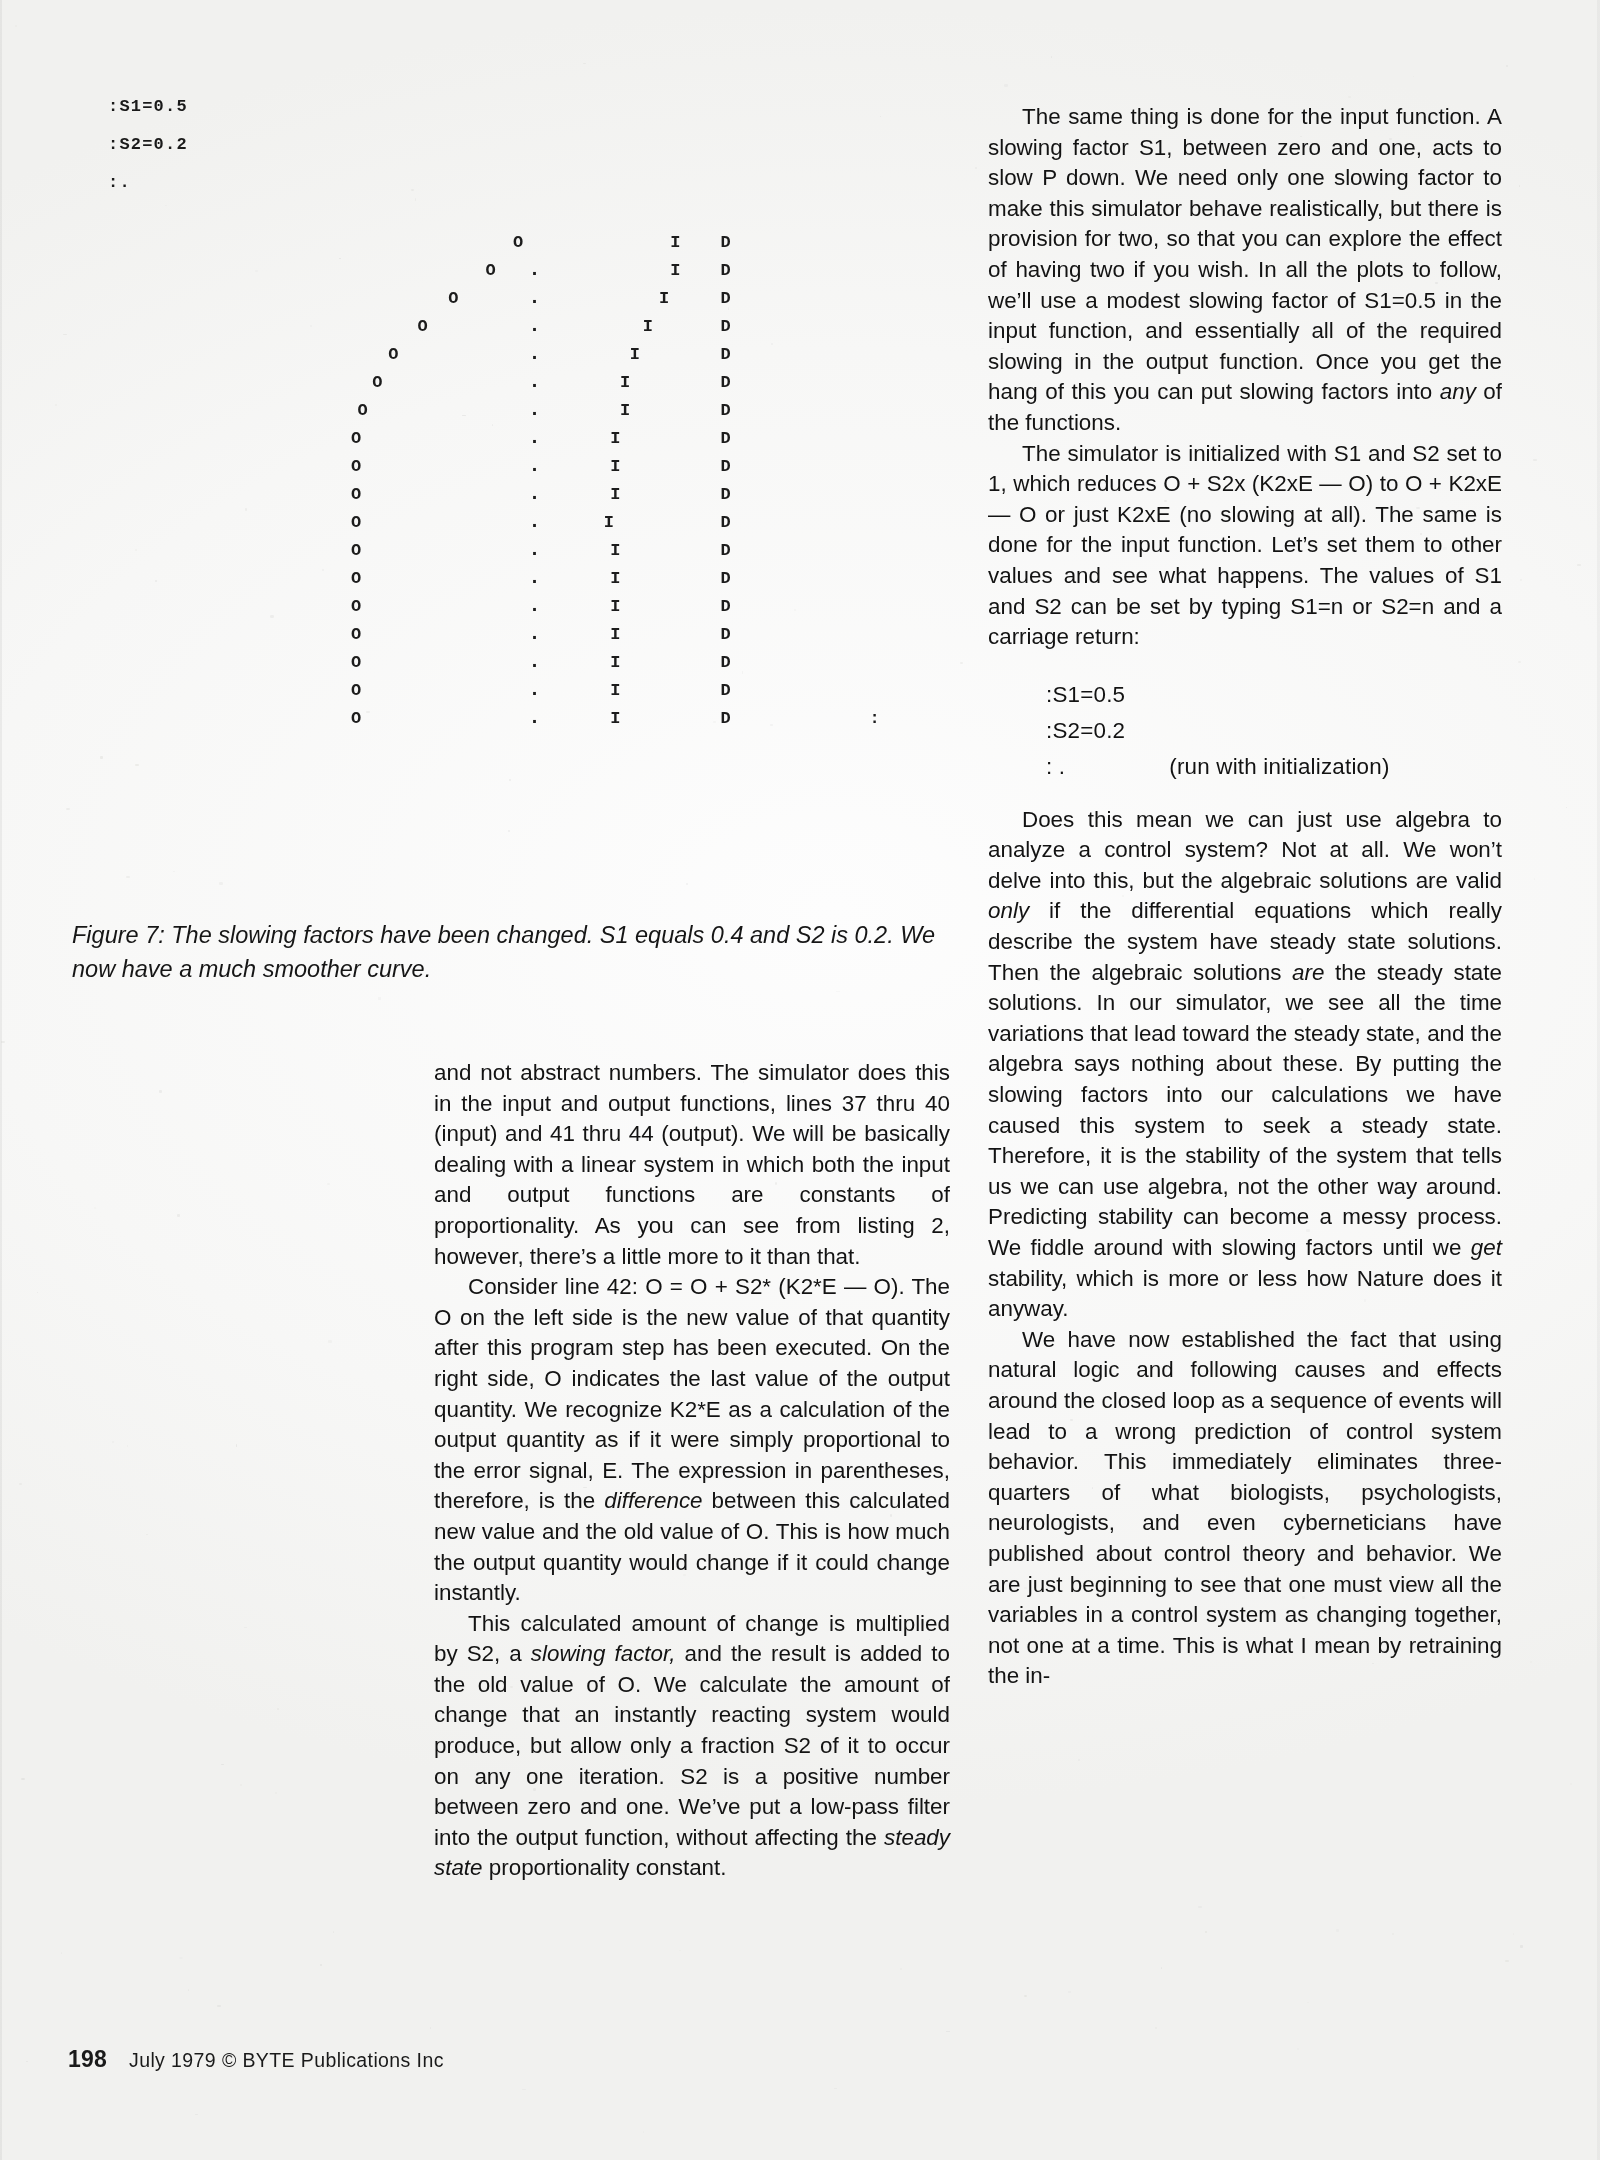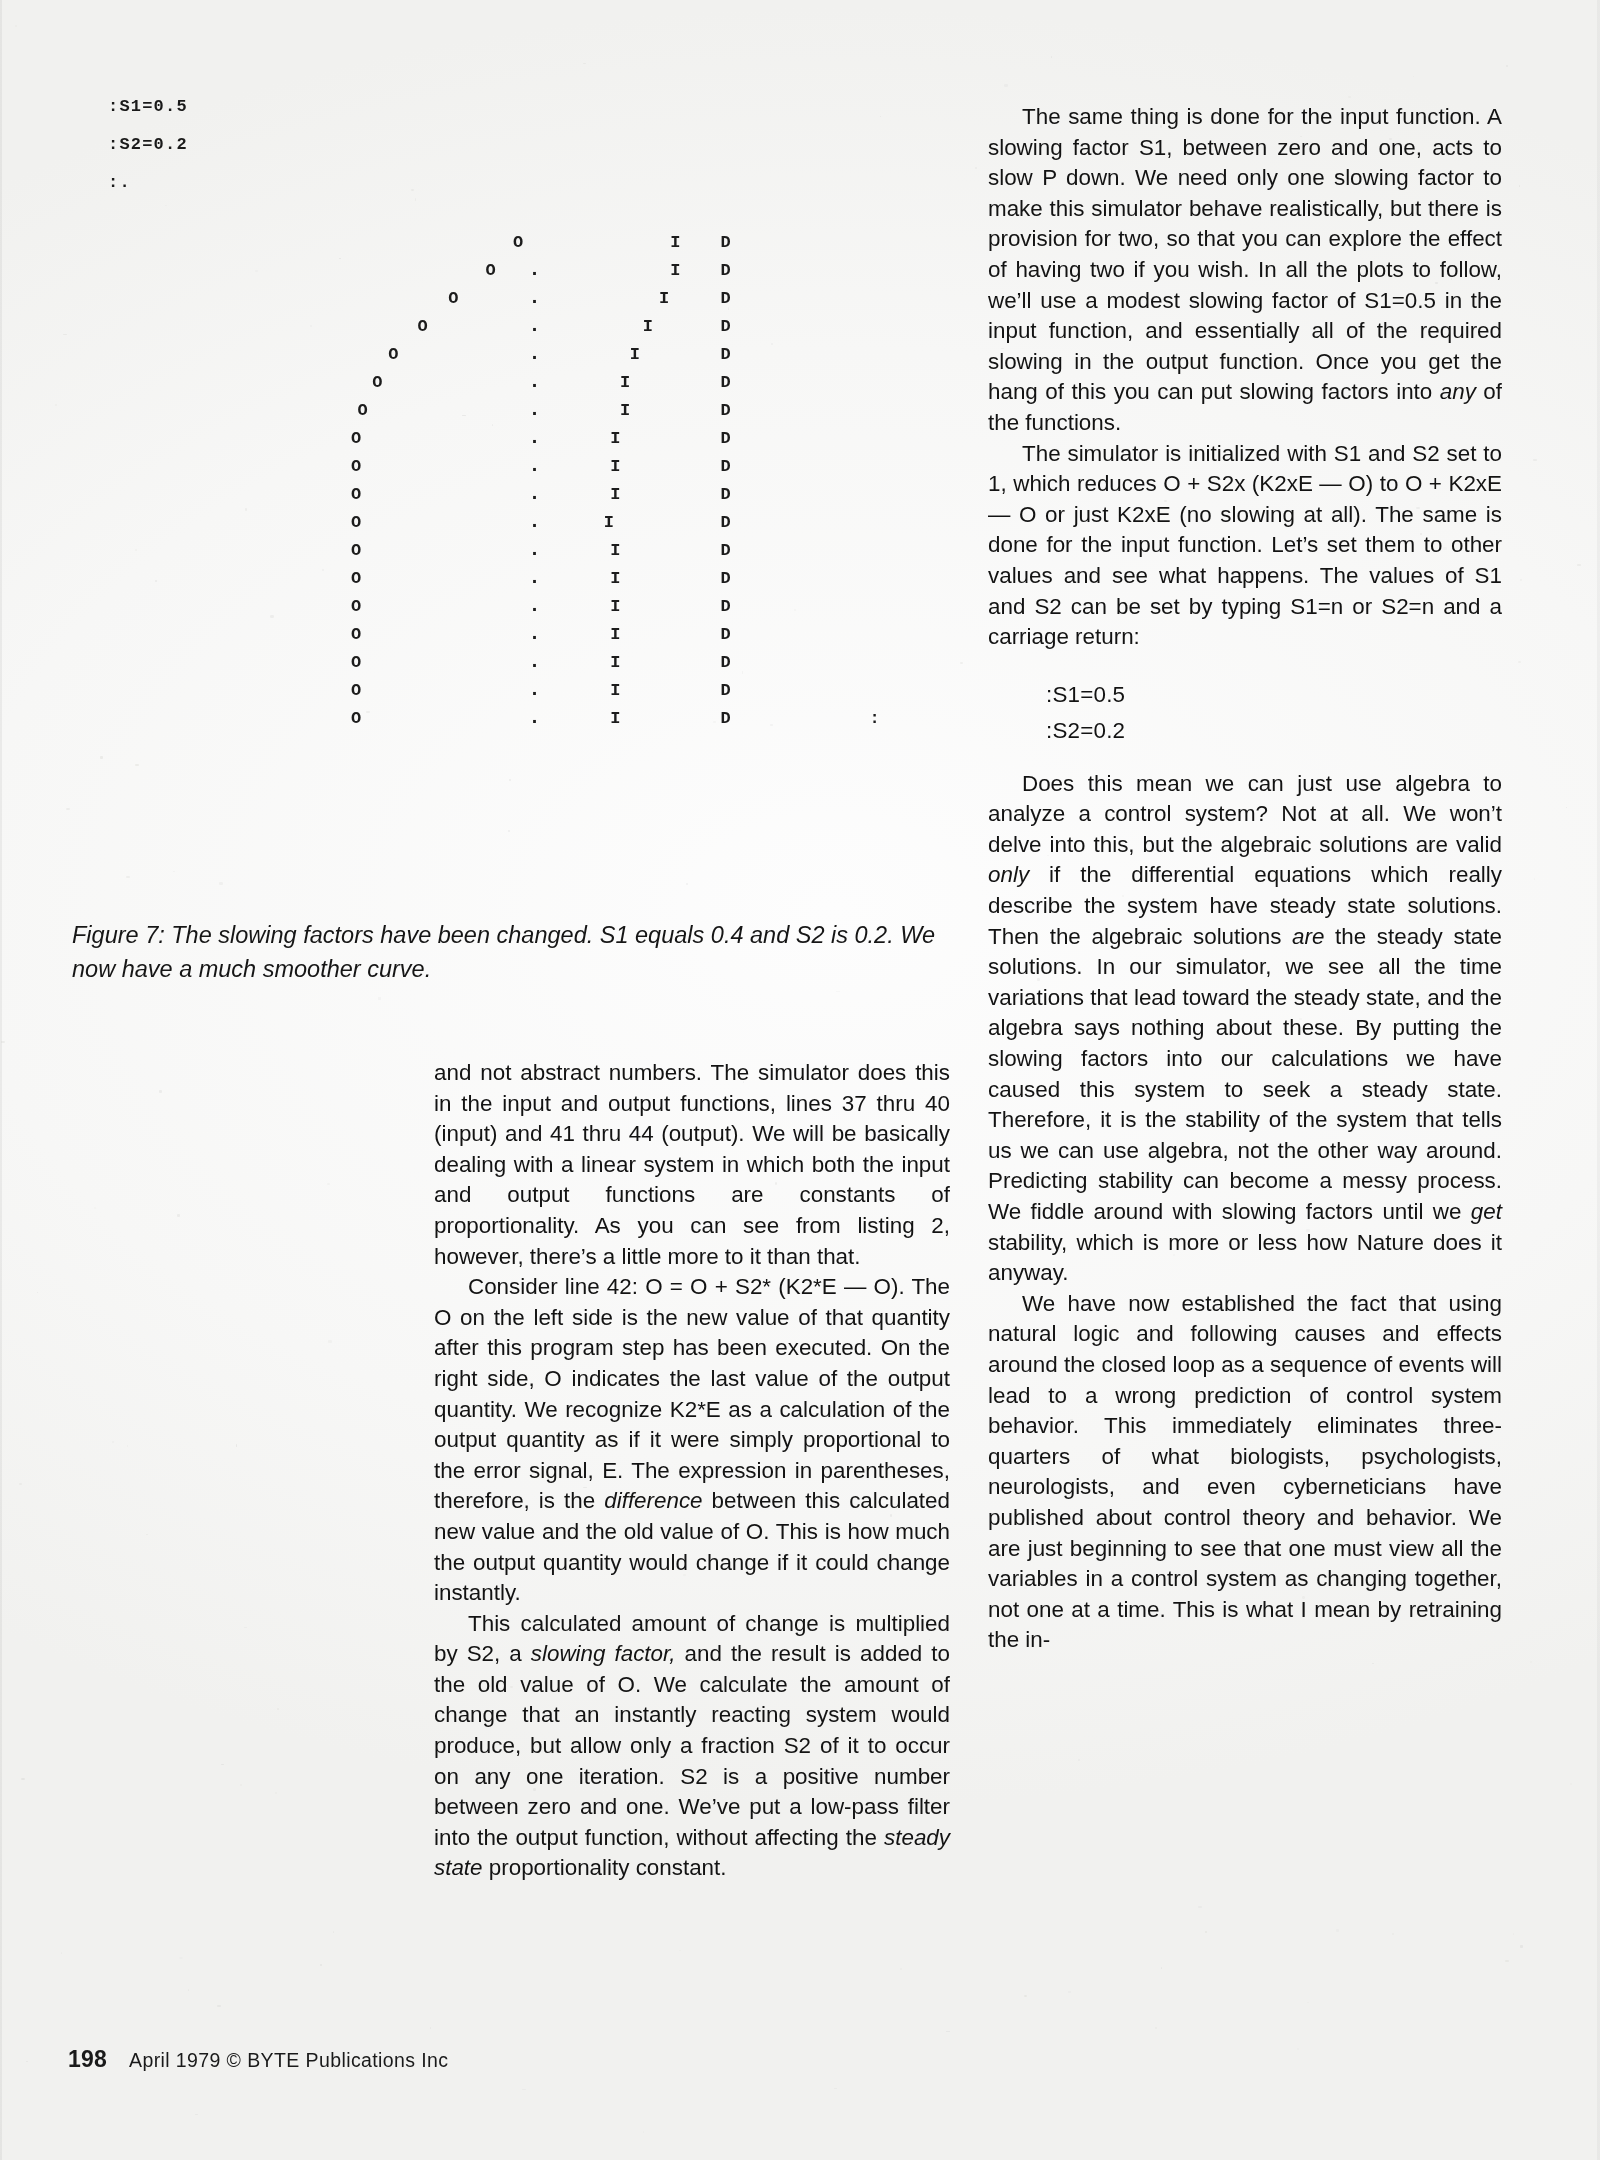--- a/index.html
+++ b/index.html
@@ -373,20 +373,21 @@
     <p class="ind"><span>Consider line 42: O = O + S2* (K2*E — O). The O on the left side is the new value of that quantity after this program step has been executed. On the right side, O indicates the last value of the output quantity. We recognize K2*E as a calculation of the output quantity as if it were simply proportional to the error signal, E. The expression in parentheses, therefore, is the </span><i>difference</i><span> between this calculated new value and the old value of O. This is how much the output quantity would change if it could change instantly.</span></p>
     <p class="ind"><span>This calculated amount of change is multiplied by S2, a </span><i>slowing factor,</i><span> and the result is added to the old value of O. We calculate the amount of change that an instantly reacting system would produce, but allow only a fraction S2 of it to occur on any one iteration. S2 is a positive number between zero and one. We’ve put a low-pass filter into the output function, without affecting the </span><i>steady state</i><span> proportionality constant.</span></p>
   </div>
 
 <div class="col" id="col-right">
     <p class="ind"><span>The same thing is done for the input function. A slowing factor S1, between zero and one, acts to slow P down. We need only one slowing factor to make this simulator behave realistically, but there is provision for two, so that you can explore the effect of having two if you wish. In all the plots to follow, we’ll use a modest slowing factor of S1=0.5 in the input function, and essentially all of the required slowing in the output function. Once you get the hang of this you can put slowing factors into </span><i>any</i><span> of the functions.</span></p>
     <p class="ind"><span>The simulator is initialized with S1 and S2 set to 1, which reduces O + S2x (K2xE — O) to O + K2xE — O or just K2xE (no slowing at all). The same is done for the input function. Let’s set them to other values and see what happens. The values of S1 and S2 can be set by typing S1=n or S2=n and a carriage return:</span></p>
     <div class="code">
       <div><span>:S1=0.5</span></div>
       <div><span>:S2=0.2</span></div>
+      <div><span>: .</span><span class="runnote">(run with initialization)</span></div>
     </div>
     <p class="ind"><span>Does this mean we can just use algebra to analyze a control system? Not at all. We won’t delve into this, but the algebraic solutions are valid </span><i>only</i><span> if the differential equations which really describe the system have steady state solutions. Then the algebraic solutions </span><i>are</i><span> the steady state solutions. In our simulator, we see all the time variations that lead toward the steady state, and the algebra says nothing about these. By putting the slowing factors into our calculations we have caused this system to seek a steady state. Therefore, it is the stability of the system that tells us we can use algebra, not the other way around. Predicting stability can become a messy process. We fiddle around with slowing factors until we </span><i>get</i><span> stability, which is more or less how Nature does it anyway.</span></p>
     <p class="ind"><span>We have now established the fact that using natural logic and following causes and effects around the closed loop as a sequence of events will lead to a wrong prediction of control system behavior. This immediately eliminates three-quarters of what biologists, psychologists, neurologists, and even cyberneticians have published about control theory and behavior. We are just beginning to see that one must view all the variables in a control system as changing together, not one at a time. This is what I mean by retraining the in-</span></p>
   </div>
 
 <div id="footer">
-  <span class="pno">198</span><span class="cr">April 1979 © BYTE Publications Inc</span>
+  <span class="pno">198</span><span class="cr">July 1979 © BYTE Publications Inc</span>
 </div>
 
 </body></html>

